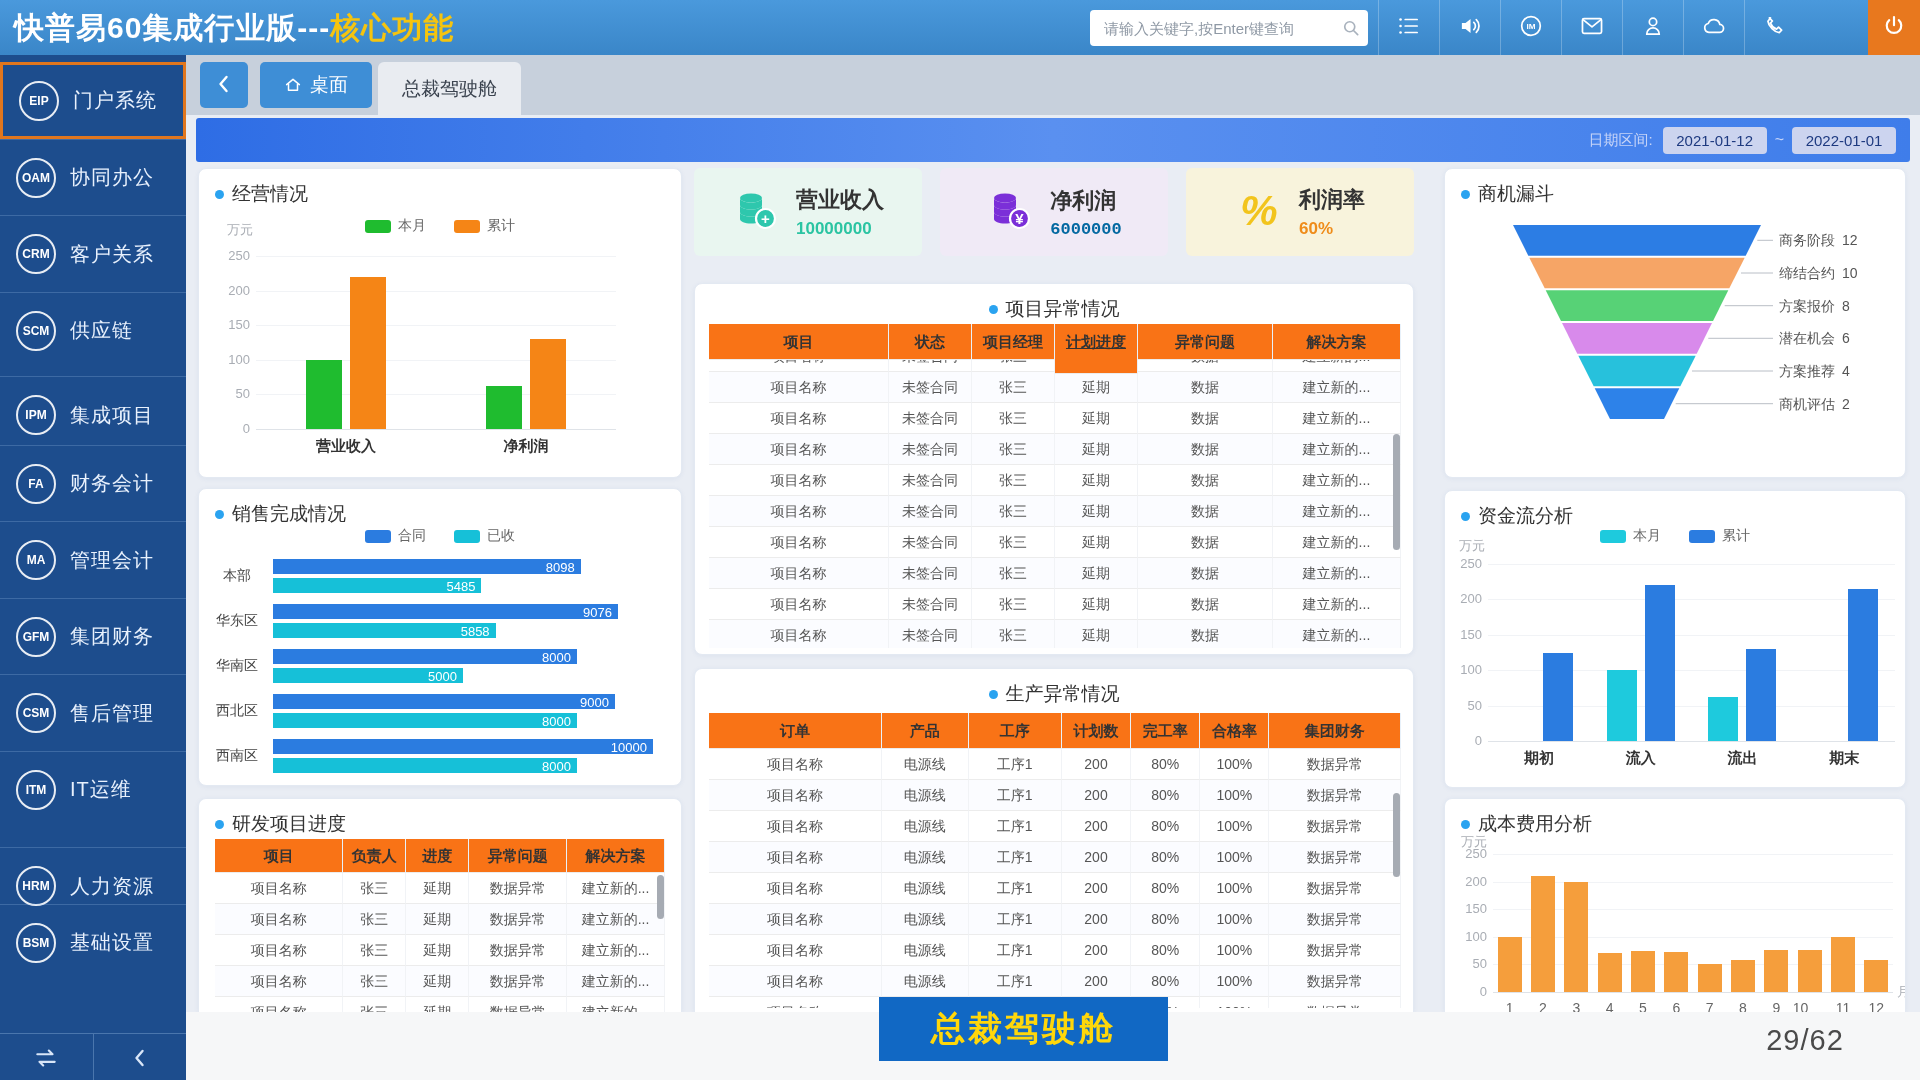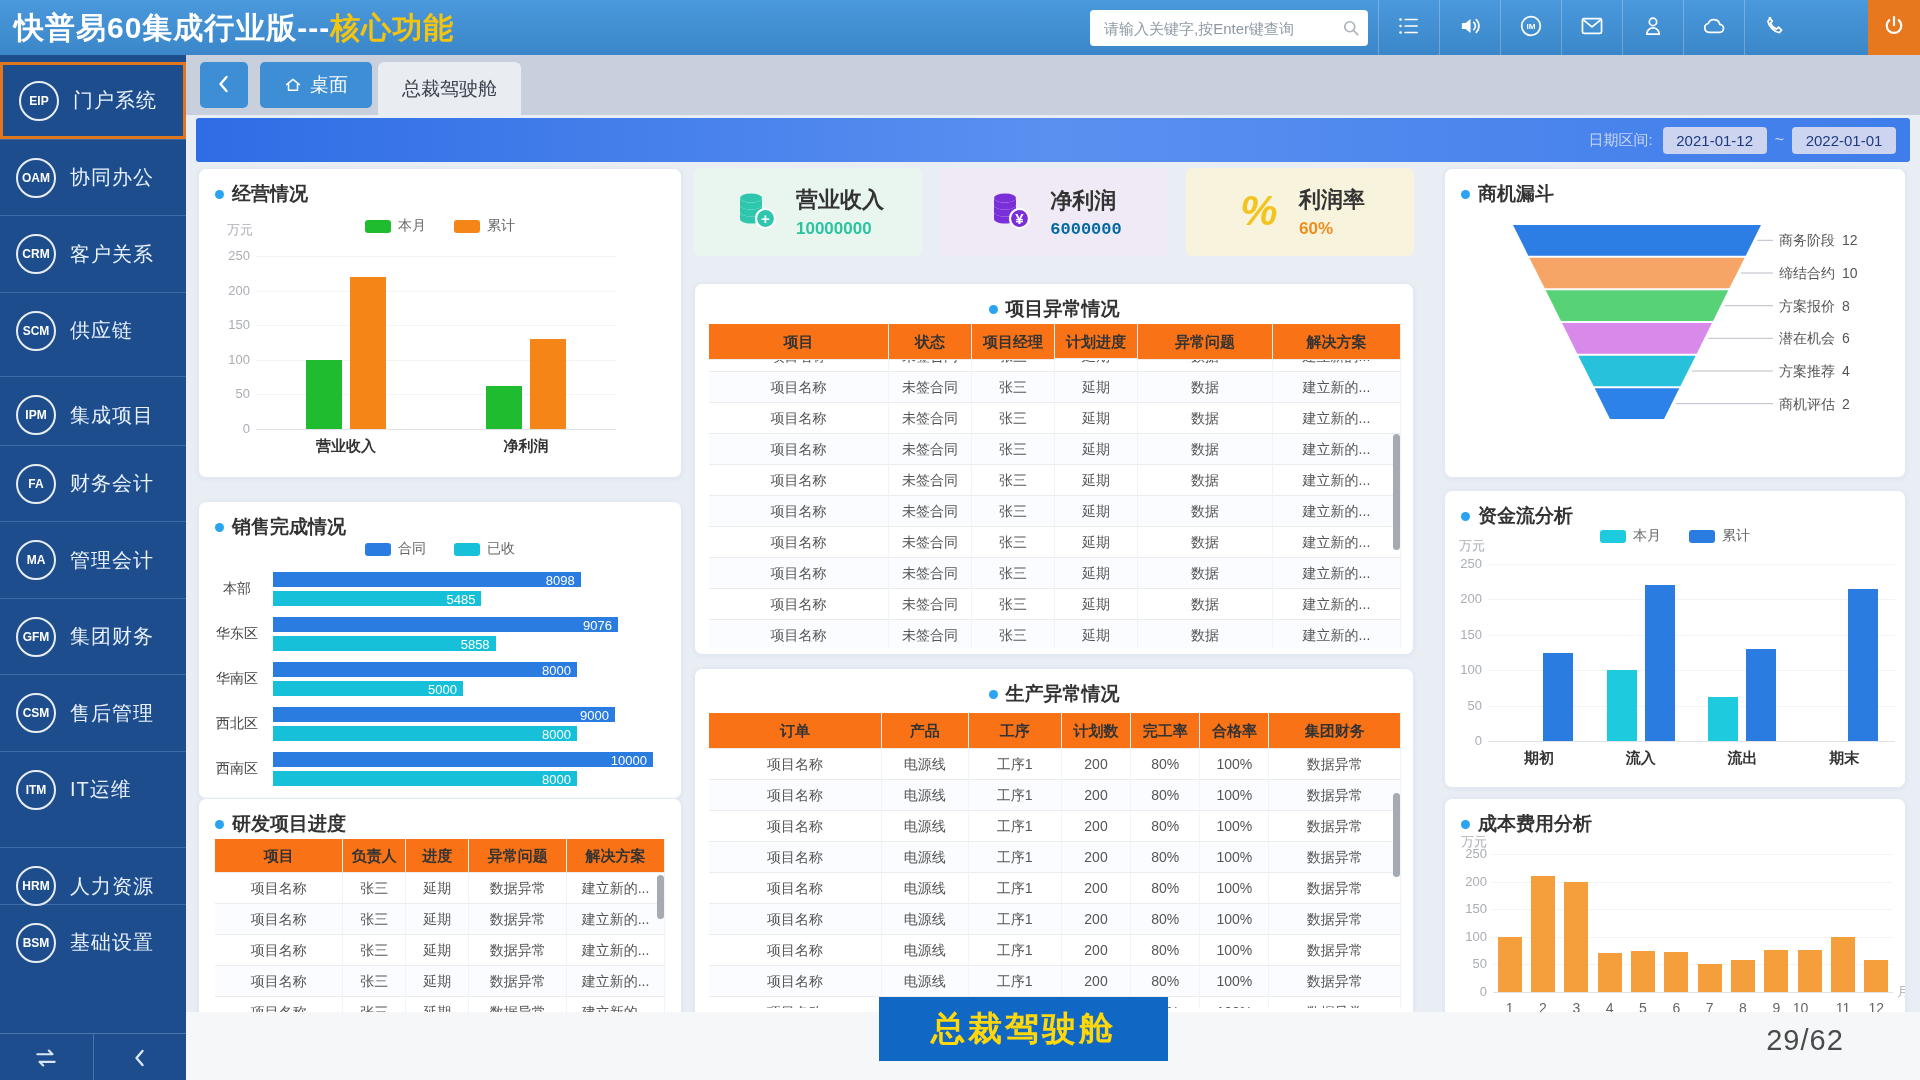--- a/index.html
+++ b/index.html
@@ -55,30 +55,30 @@
           display:flex;align-items:center;justify-content:flex-end;padding-right:14px;box-sizing:border-box;}
   .dlabel{color:#c6d4f8;font-size:15px;margin-right:10px;}
   .dbox{width:104px;height:27px;background:#ccd4ef;border-radius:4px;color:#1e3a80;font-size:15px;
         text-align:center;line-height:27px;cursor:pointer;}
   .dsep{color:#c6d4f8;margin:0 8px;}
 
   
   .panel{position:absolute;background:#fff;border:1px solid #e3e9f2;border-radius:8px;
          box-shadow:0 1px 5px rgba(40,70,130,.06);box-sizing:border-box;}
   #p-business{left:198px;top:168px;width:484px;height:310px;}
-  #p-sales{left:198px;top:501px;width:484px;height:298px;}
+  #p-sales{left:198px;top:488px;width:484px;height:298px;}
   #p-rnd{left:198px;top:798px;width:484px;height:214px;border-radius:8px 8px 0 0;border-bottom:none;}
   #p-project{left:694px;top:283px;width:720px;height:372px;}
   #p-production{left:694px;top:668px;width:720px;height:344px;border-radius:8px 8px 0 0;border-bottom:none;}
   #p-funnel{left:1444px;top:168px;width:462px;height:310px;}
   #p-cashflow{left:1444px;top:490px;width:462px;height:298px;}
   #p-cost{left:1444px;top:798px;width:462px;height:214px;border-radius:8px 8px 0 0;border-bottom:none;}
 
   .ptitle{position:absolute;left:16px;top:12px;display:flex;align-items:center;gap:8px;
-          font-size:19px;font-weight:bold;color:#333;z-index:2;}
+          font-size:19px;font-weight:normal;color:#333;z-index:2;}
   .ptitle .dot{width:9px;height:9px;border-radius:50%;background:#2aa3f0;flex:none;}
   .ptitle.centered{left:0;width:100%;justify-content:center;}
 
   .chart{position:absolute;left:0;top:0;right:0;bottom:0;overflow:hidden;}
 
   
   .kpi{position:absolute;top:168px;height:88px;border-radius:6px;display:flex;align-items:center;
        justify-content:center;gap:16px;}
   #kpi-0{left:694px;width:228px;background:#e9f6f0;}
   #kpi-1{left:940px;width:228px;background:#f0eaf6;}
@@ -426,21 +426,21 @@
   <section class="panel" id="p-project">
     <div class="ptitle centered">
         <span class="dot"></span>
         <span>项目异常情况</span>
       </div>
     <div class="tblwrap" id="t-project">
         <div class="thead" style="height: 36px;">
           <div class="tc" style="width: 26%; height: 36px; line-height: 36px;">项目</div>
           <div class="tc" style="width: 12%; height: 36px; line-height: 36px;">状态</div>
           <div class="tc" style="width: 12%; height: 36px; line-height: 36px;">项目经理</div>
-          <div class="tc" style="width: 12%; height: 35px; line-height: 36px;">计划进度</div>
+          <div class="tc" style="width: 12%; height: 50px; line-height: 36px; text-decoration: underline;">计划进度</div>
           <div class="tc" style="width: 19.5%; height: 36px; line-height: 36px;">异常问题</div>
           <div class="tc" style="width: 18.5%; height: 36px; line-height: 36px;">解决方案</div>
         </div>
         <div class="tbody" style="top: 36px;">
           <div style="margin-top: -19px;">
             <div class="trow" style="background: rgb(255, 255, 255);">
               <div class="tc" style="width: 26%; height: 31px; line-height: 31px;">项目名称</div>
               <div class="tc" style="width: 12%; height: 31px; line-height: 31px;">未签合同</div>
               <div class="tc" style="width: 12%; height: 31px; line-height: 31px;">张三</div>
               <div class="tc" style="width: 12%; height: 31px; line-height: 31px;">延期</div>

